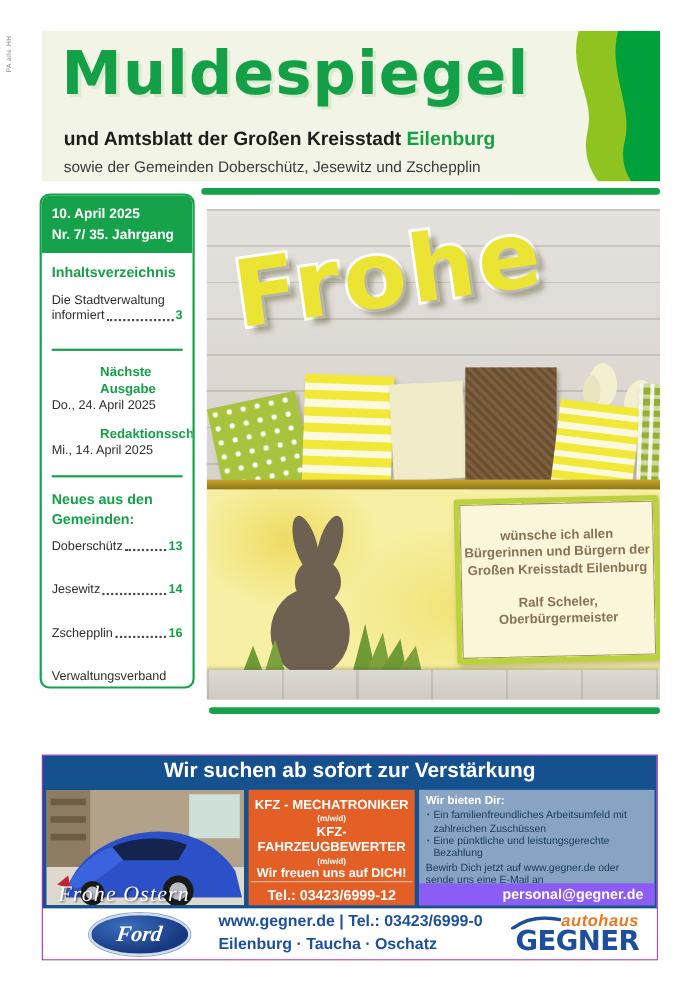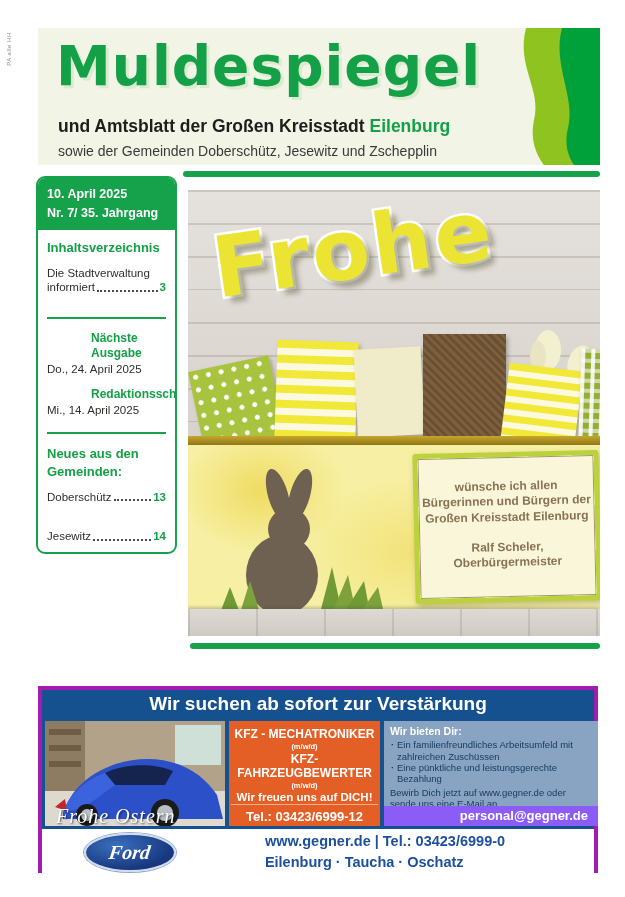--- a/index.html
+++ b/index.html
@@ -20,21 +20,21 @@
   .mast-sub1 .city{color:#14a047;}
   .mast-sub2{position:absolute;left:20px;top:115px;font-size:14px;color:#3a3a38;}
   .mast-waves{position:absolute;right:0;top:0;height:137px;width:120px;}
 
   .rule-green-top{position:absolute;left:183px;top:171px;width:417px;height:6px;
                   border-radius:3px;background:#16a24a;}
   .rule-green-bottom{position:absolute;left:190px;top:643px;width:410px;height:6px;
                      border-radius:3px;background:#16a24a;}
 
   
-  .sidebar{position:absolute;left:36px;top:176px;width:141px;height:378px;
+  .sidebar{position:absolute;left:36px;top:176px;width:141px;height:450px;
            border:2px solid #16a24a;border-radius:9px;background:#fff;
            display:flex;flex-direction:column;overflow:hidden;box-sizing:border-box;justify-content:space-between;}
   .sb-date{background:#16a24a;color:#fff;font-weight:700;font-size:12.5px;
            padding:7px 9px 6px 9px;line-height:1.55;}
   .sb-body{flex:1;padding:8px 9px 0 9px;color:#2e2e2c;font-size:11.5px;line-height:1.25;}
   .sb-h{color:#14a047;font-weight:700;font-size:13px;margin:2px 0 10px 0;}
   .sb-h2{color:#14a047;font-weight:700;font-size:12px;margin:0 0 1px 0;padding-left:44px;}
   .leader-row{display:flex;align-items:flex-end;}
   .leader{flex:1;border-bottom:2px dotted #4a4a48;margin:0 2px 3px 2px;min-width:8px;}
   .pg{color:#14a047;font-weight:700;}
@@ -93,21 +93,21 @@
          box-shadow:0 -2px 3px rgba(80,80,70,.3);}
 
   
   .anz-row{position:absolute;left:38px;top:668px;width:560px;display:flex;align-items:center;
            color:#7c7c7c;font-size:8px;}
   .anz-line-s{width:22px;border-top:1px solid #9a9a9a;margin-right:5px;}
   .anz-line-l{flex:1;border-top:1px solid #9a9a9a;margin-left:5px;}
 
   
   .ad{position:absolute;left:38px;top:686px;width:560px;height:187px;background:#fff;
-      border:4px solid #a21caf;box-sizing:border-box;}
+      border:1px solid #a21caf;box-sizing:border-box;}
   .ad-top{position:relative;background:#15508f;height:139px;}
   .ad-headline{text-align:center;color:#fff;font-weight:700;font-size:19px;padding:3px 0 4px 0;}
   .ad-photo{position:absolute;left:3px;top:31px;width:180px;height:105px;overflow:hidden;}
   .ad-caption{position:absolute;left:14px;bottom:1px;color:#fff;
               font-family:"Liberation Serif",serif;font-style:italic;font-size:20px;
               text-shadow:1px 1px 2px rgba(0,0,0,.6);letter-spacing:1px;}
   .ad-orange{position:absolute;left:187px;top:31px;width:151px;height:105px;background:#e45f26;
              color:#fff;text-align:center;display:flex;flex-direction:column;
              justify-content:space-between;padding:6px 2px 2px 2px;box-sizing:border-box;}
   .job-title{font-weight:700;font-size:12px;}
@@ -322,16 +322,25 @@
     </div>
 
     <div class="ad-bottom">
       <div class="ford">
         <span>Ford</span>
       </div>
       <div class="ad-center">
         <div class="l1">www.gegner.de  |  Tel.: 03423/6999-0</div>
         <div class="l2">Eilenburg · Taucha · Oschatz</div>
       </div>
+      <div class="gegner">
+        <div class="top">
+          <svg width="46" height="12" viewBox="0 0 46 12">
+            <path d="M2,11 C14,2 30,0 45,3" stroke="#1c4f9c" stroke-width="3" fill="none" stroke-linecap="round"></path>
+          </svg>
+          <span class="autohaus">autohaus</span>
+        </div>
+        <div class="gegner-name">GEGNER</div>
+      </div>
     </div>
   </div>
 
 </div>
 
 </body></html>

